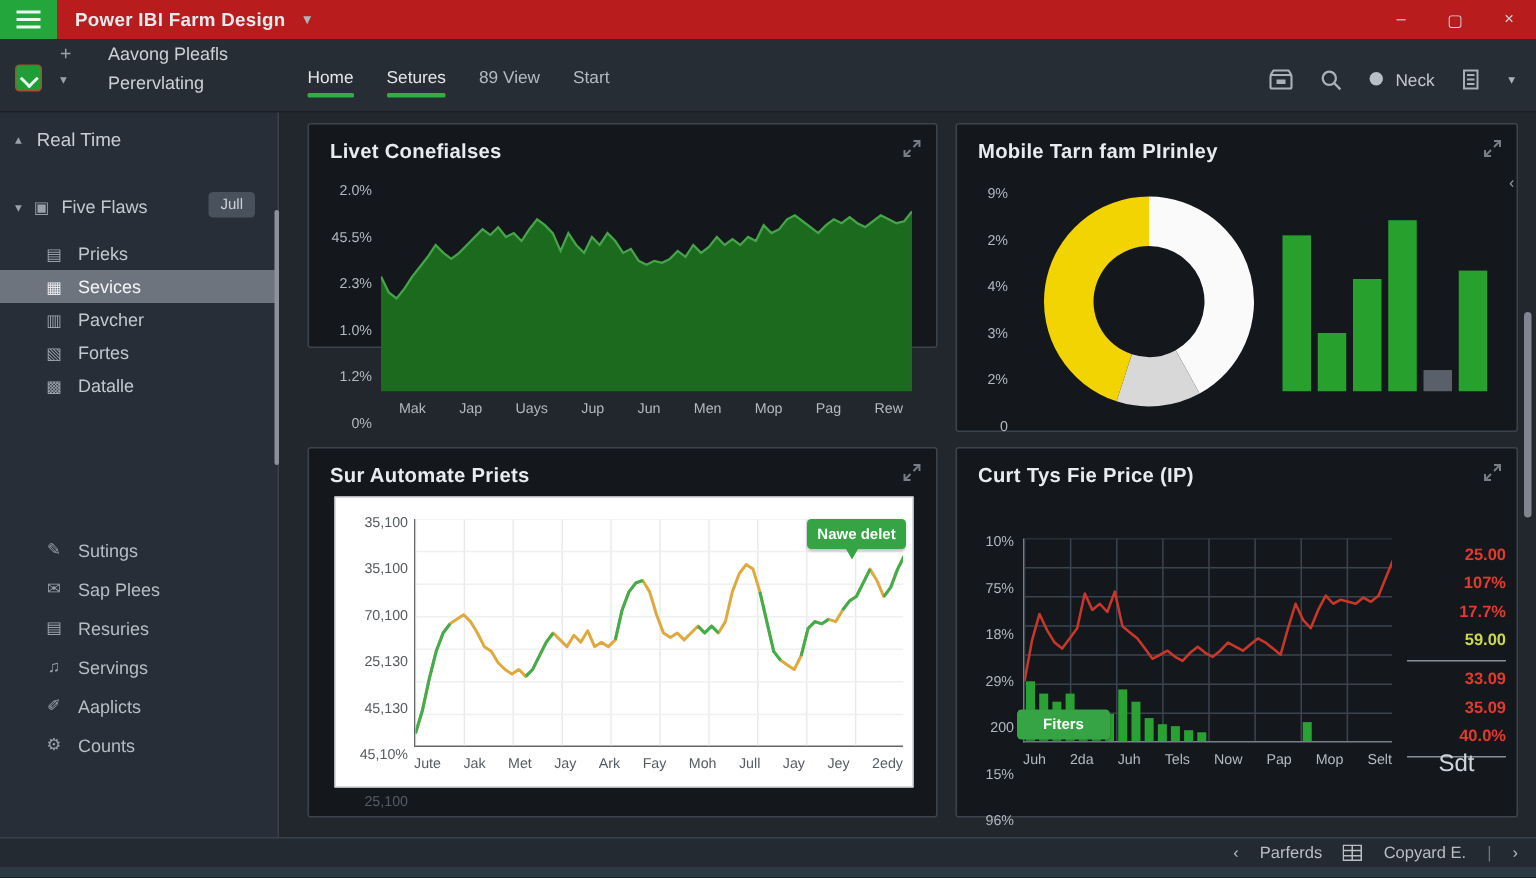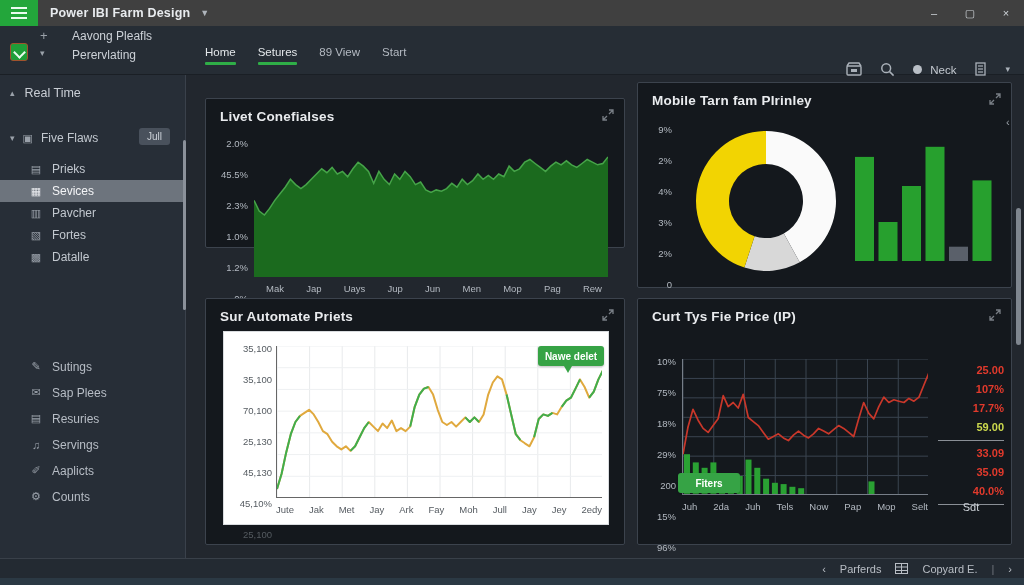--- a/index.html
+++ b/index.html
@@ -1,40 +1,40 @@
 <!DOCTYPE html>
 <html><head>
 <meta charset="utf-8">
 <style>
   html,body{margin:0;padding:0;background:#10151a;}
   *{box-sizing:border-box;font-family:"Liberation Sans",sans-serif;}
   .app{position:relative;width:1024px;height:585px;background:#22272e;overflow:hidden;}
   .abs{position:absolute;}
 
   
-  .titlebar{left:0;top:0;width:1024px;height:26px;background:#404040;display:flex;align-items:center;}
+  .titlebar{left:0;top:0;width:1024px;height:26px;background:#b91c1c;display:flex;align-items:center;}
   .hamburger{width:38px;height:26px;background:#23a63b;display:flex;flex-direction:column;justify-content:center;align-items:center;gap:3px;cursor:pointer;}
   .hamburger i{display:block;width:16px;height:2px;background:#eafcef;}
   .win-title{color:#e8ebee;font-size:12.5px;font-weight:700;margin-left:12px;letter-spacing:.2px;}
   .title-caret{color:#aeb4bb;font-size:9px;margin-left:10px;}
   .win-controls{margin-left:auto;display:flex;}
   .win-btn{width:36px;height:26px;color:#cfd4d9;font-size:11px;display:flex;align-items:center;justify-content:center;cursor:pointer;}
 
   
   .toolbar{left:0;top:26px;width:1024px;height:49px;background:#262d35;border-bottom:1px solid #1a1f25;}
   .doc-icon{left:10px;top:43px;width:18px;height:18px;border:1.5px solid #a0522d;border-radius:3px;background:#1f9e38;}
   .doc-icon:after{content:"";position:absolute;left:4px;top:4px;width:7px;height:7px;border-left:2px solid #eafcef;border-bottom:2px solid #eafcef;transform:rotate(-45deg);}
   .tb-plus{left:40px;top:28px;color:#9aa1a9;font-size:13px;}
   .tb-caret{left:40px;top:48px;color:#9aa1a9;font-size:9px;}
   .tb-label{color:#ccd1d7;font-size:12px;}
   .tab-bar{left:205px;top:46px;display:flex;gap:22px;}
   .tab{font-size:11.5px;color:#b4bac2;padding-bottom:7px;position:relative;cursor:pointer;white-space:nowrap;}
   .tab.active{color:#e3e7ea;}
   .tab.active:after{content:"";position:absolute;left:0;right:0;bottom:0;height:3px;background:#2fae47;border-radius:1px;}
-  .tb-right{right:14px;top:60px;display:flex;align-items:center;gap:18px;color:#aab1b9;}
+  .tb-right{right:14px;top:44px;display:flex;align-items:center;gap:18px;color:#aab1b9;}
   .chip-dot{width:9px;height:9px;border-radius:50%;background:#b9bfc6;display:inline-block;margin-right:8px;}
   .chip-text{font-size:11.5px;color:#c3c8cf;}
 
   
   .sidebar{left:0;top:75px;width:186px;height:483px;background:#272e37;border-right:1px solid #3a414b;}
   .side-row{display:flex;align-items:center;height:22px;color:#c2c8cf;font-size:12px;padding-left:10px;gap:8px;cursor:pointer;}
   .side-row .glyph{width:16px;text-align:center;font-size:11px;color:#9aa1aa;}
   .side-row.selected{background:#6d747d;color:#f4f5f7;}
   .side-row.selected .glyph{color:#e8eaee;}
   .side-sec{left:0;top:86px;width:186px;display:flex;align-items:center;gap:10px;padding-left:10px;color:#c9ced5;font-size:12.5px;}
@@ -62,21 +62,21 @@
   .annot{position:absolute;background:#36a345;color:#fff;font-size:10px;font-weight:700;display:flex;align-items:center;justify-content:center;border-radius:3px;box-shadow:0 1px 2px rgba(0,0,0,.25);}
   .annot-arrow{position:absolute;width:0;height:0;border-left:4px solid transparent;border-right:4px solid transparent;border-top:7px solid #36a345;}
 
   
   .tbl-head{display:flex;background:#f6f6f6;border:1px solid #777;}
   .tbl-head div{flex:1;border-right:1px solid #8b8b8b;font-size:10px;color:#15181c;display:flex;align-items:center;justify-content:center;font-weight:600;}
   .tbl-head div:last-child{border-right:none;}
   .side-vals{display:flex;flex-direction:column;align-items:flex-end;}
   .side-vals span{font-size:11px;font-weight:700;line-height:19px;}
   .side-vals hr{width:66px;border:none;border-top:1px solid #8a8f96;margin:3px 0;}
-  .price-footer{font-size:11px;color:#cfd4da;}
+  .price-footer{font-size:16px;color:#cfd4da;}
 
   
   .statusbar{left:0;top:558px;width:1024px;height:20px;background:#232a32;border-top:1px solid #394049;display:flex;align-items:center;justify-content:flex-end;gap:14px;padding-right:12px;color:#b9bec5;font-size:11px;}
   .bottom-strip{left:0;top:578px;width:1024px;height:7px;background:#2b3944;}
   .vscroll{left:1016px;top:208px;width:5px;height:137px;background:#7f868f;border-radius:3px;}
   .edge-caret{left:1006px;top:116px;color:#9aa0a8;font-size:11px;}
   .sb-sep{color:#6f757d;}
 </style>
 </head>
 <body>
@@ -184,21 +184,21 @@
         <span class="glyph">✐</span>
         <span>Aaplicts</span>
       </div>
       <div class="side-row">
         <span class="glyph">⚙</span>
         <span>Counts</span>
       </div>
     </div>
   <div class="abs side-scroll"></div>
 
-  <div class="abs card" style="left:205px;top:82px;width:420px;height:150px;margin-top:16px;">
+  <div class="abs card" style="left:205px;top:82px;width:420px;height:150px;">
     <span class="card-title">Livet Conefialses</span>
     <svg class="expand" viewBox="0 0 12 12">
         <path d="M7 1 h4 v4 M11 1 L7 5 M5 11 H1 V7 M1 11 L5 7" stroke="#9aa0a8" stroke-width="1.3" fill="none"></path>
       </svg>
     <div class="abs ticks-col" id="live-ylabels" style="left:6px;top:40px;width:36px;height:142px;">
         <span>2.0%</span>
         <span>45.5%</span>
         <span>2.3%</span>
         <span>1.0%</span>
         <span>1.2%</span>

